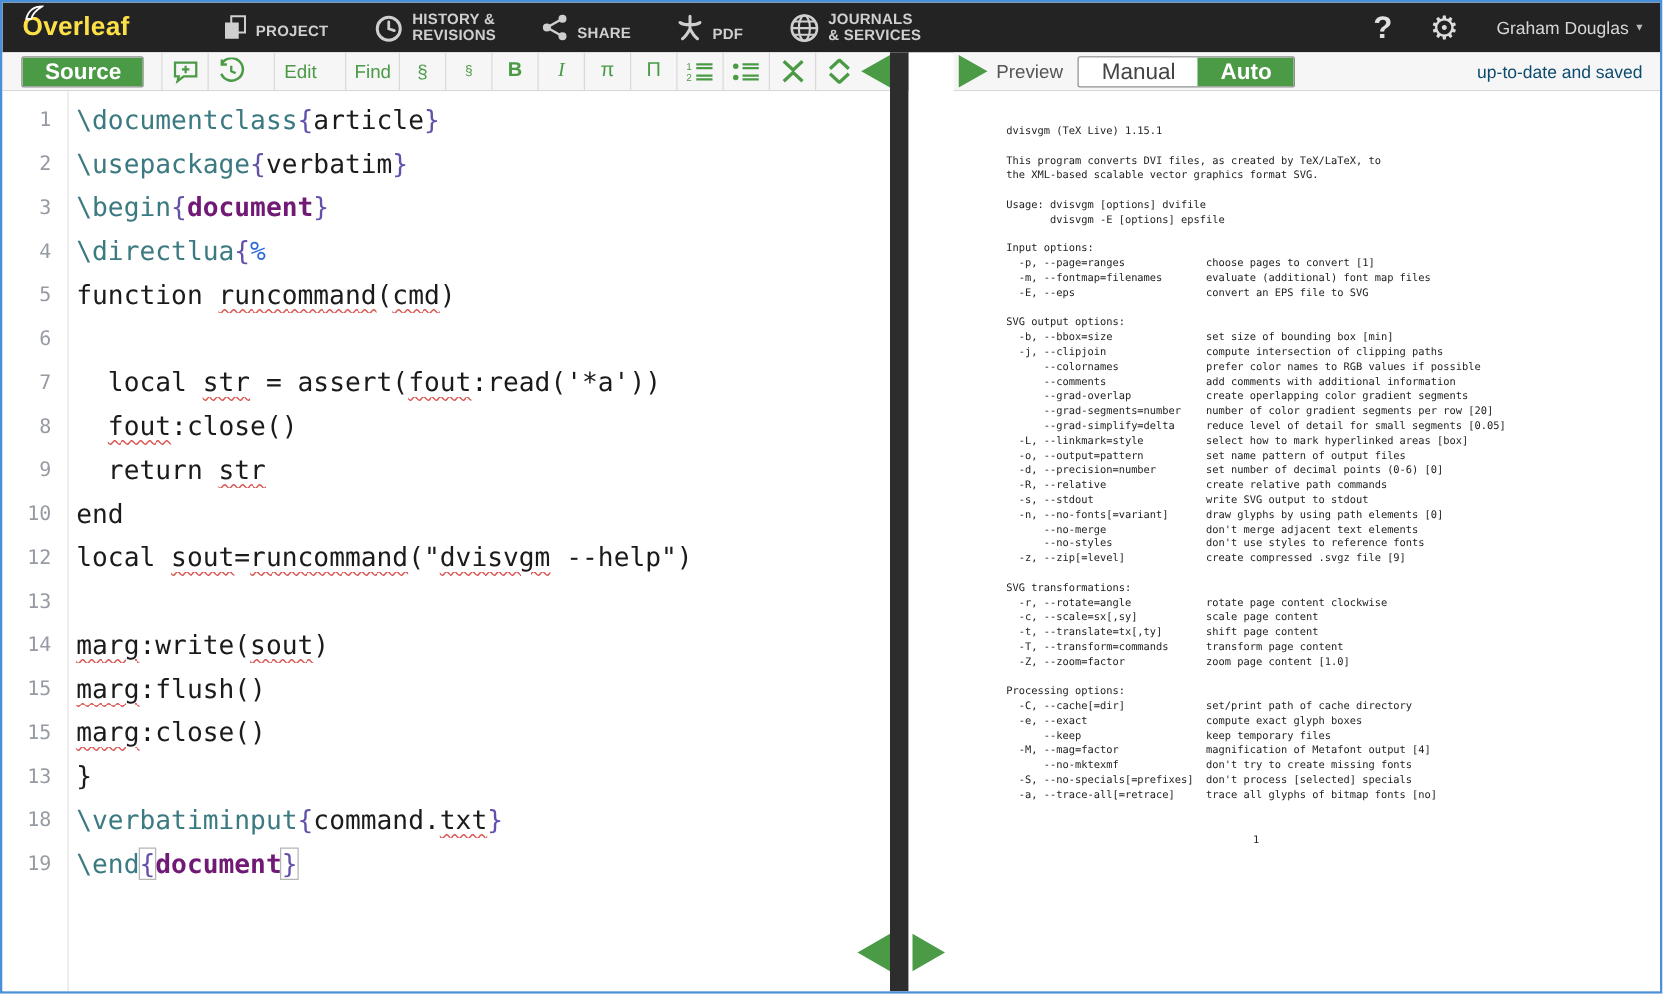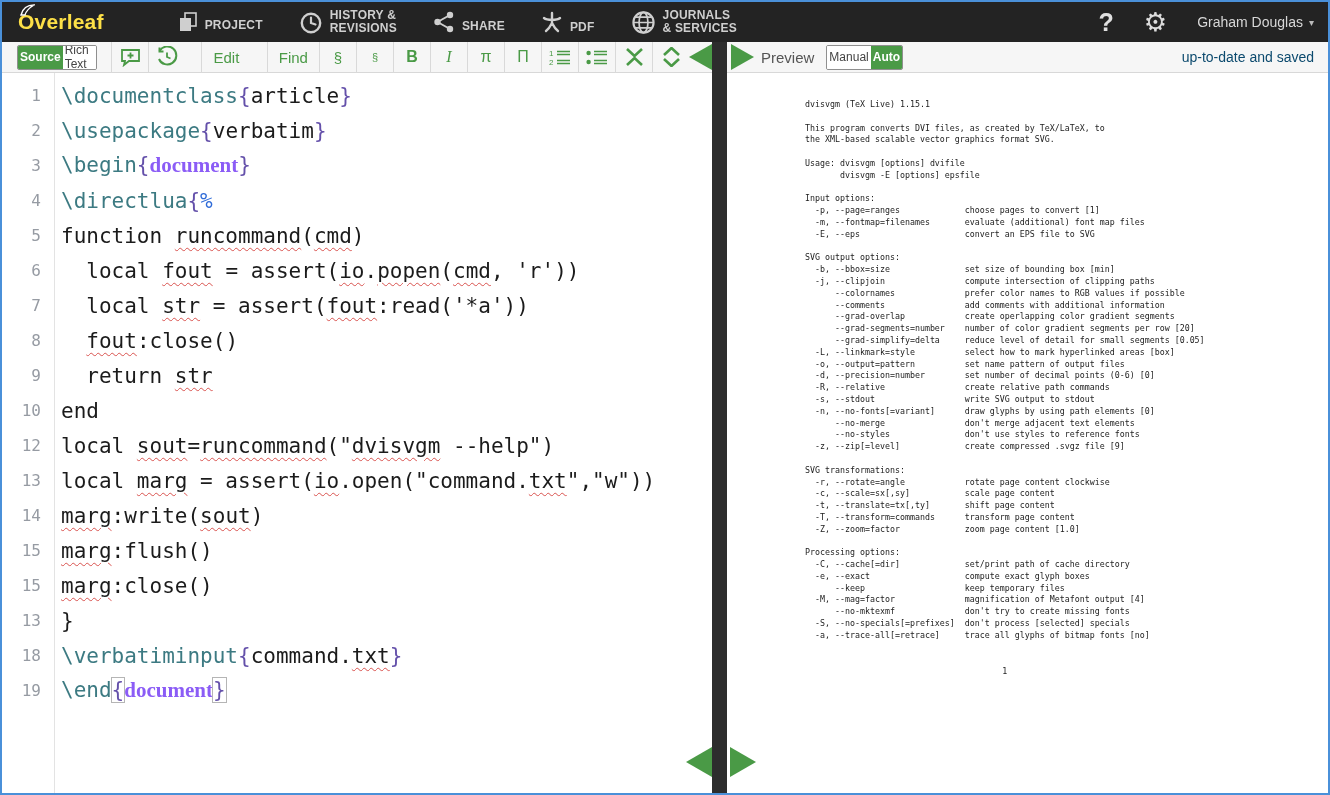--- a/index.html
+++ b/index.html
@@ -23,45 +23,45 @@
   
   .main { flex:1; display:flex; min-height:0; }
   .left-pane { width:710px; flex:0 0 710px; display:flex; flex-direction:column; background:#fff; position:relative; }
   .divider { width:15px; flex:0 0 15px; background:#2d2d2d; }
   .right-pane { flex:1; display:flex; flex-direction:column; background:#fff; position:relative; min-width:0; }
 
   
   .toolbar { height:31px; flex:0 0 31px; background:#f6f6f6; border-bottom:1px solid #d8d8d8; display:flex; align-items:center; }
   .left-pane .toolbar { padding-left:15px; }
   .toggle-group { display:flex; border:1px solid #8f8f8f; border-radius:2px; overflow:hidden; height:25px; margin-right:14px; }
-  .toggle-btn { font-size:12px; padding:0 2px; display:flex; align-items:center; background:#fff; color:#444; cursor:pointer; }
+  .toggle-btn { font-size:18px; padding:0 18px; display:flex; align-items:center; background:#fff; color:#444; cursor:pointer; }
   .toggle-btn.active { background:#4A9A46; color:#fff; font-weight:bold; }
   .tb-btn { min-width:37px; height:31px; display:flex; align-items:center; justify-content:center; border-left:1px solid #d9d9d9; color:#4A9A46; font-size:15px; cursor:pointer; padding:0 6px; }
   .tb-btn:last-of-type { border-right:1px solid #d9d9d9; }
   .tb-txt { padding:0 14px;margin-left:16px; }
   .sec-small { font-size:11px; }
   .b-bold { font-weight:bold; font-size:16px; }
   .i-italic { font-style:italic; font-family:"Liberation Serif", serif; font-size:16px; }
   .math { font-size:16px; }
   .tri-left  { width:0; height:0; border-top:13px solid transparent; border-bottom:13px solid transparent; border-right:23px solid #4A9A46; cursor:pointer; }
   .tri-right { width:0; height:0; border-top:13px solid transparent; border-bottom:13px solid transparent; border-left:23px solid #4A9A46; cursor:pointer; }
   .toolbar .tri-left { margin-left:auto; }
   .preview-lbl { color:#555; font-size:15px; margin:0 12px 0 7px; }
-  .right-pane .toolbar { padding-left:4px; }
+  .right-pane .toolbar { padding-left:4px;margin-left:36px; }
   .status { margin-left:auto; padding-right:14px; color:#0c4a6e; font-size:14px; }
 
   
   .editor { flex:1; overflow:hidden; padding-top:5px; position:relative; background:#fff; cursor:text; }
   .editor::before { content:""; position:absolute; left:52px; top:0; bottom:0; width:1px; background:#e3e3e3; }
   .crow { height:35px; display:flex; align-items:center; }
   .ln { width:52px; flex:0 0 52px; text-align:right; padding-right:13px; color:#969ba3; font-size:16px; font-family:"DejaVu Sans Mono", monospace; }
   .ctext { font-family:"DejaVu Sans Mono", monospace; font-size:21px; white-space:pre; padding-left:7px; color:#1b1b1b; }
   .k { color:#3C7A82; }
   .b { color:#6450AA; }
-  .e { color:#8b5cf6; font-weight:bold;font-family:Liberation Serif, serif; }
+  .e { color:#701a75; font-weight:bold; }
   .c { color:#2F6BD8; font-style:italic; }
   .p { color:#1b1b1b; }
   .u { text-decoration-line:underline; text-decoration-style:wavy; text-decoration-color:#D9534F; text-decoration-thickness:1px; text-underline-offset:4px; }
   .bx { outline:1px solid #b5b5b5; }
   .pane-tri { position:absolute; bottom:16px; }
   .pane-tri.bl { right:0; border-top-width:15px; border-bottom-width:15px; border-right-width:26px; }
   .pane-tri.br { left:3px; border-top-width:15px; border-bottom-width:15px; border-left-width:26px; }
 
   
   .pdf-area { flex:1; overflow:auto; background:#fff; padding:26px 0 0 78px; }
@@ -204,21 +204,20 @@
             <div class="crow">
               <span class="ln">4</span>
               <span class="ctext"><span class="k">\directlua</span><span class="b">{</span><span class="c">%</span></span>
             </div>
             <div class="crow">
               <span class="ln">5</span>
               <span class="ctext"><span class="p">function </span><span class="p u">runcommand</span><span class="p">(</span><span class="p u">cmd</span><span class="p">)</span></span>
             </div>
             <div class="crow">
               <span class="ln">6</span>
-              <span class="ctext"><span class="p">  local </span><span class="p u">fout</span><span class="p"> = assert(</span><span class="p u">io</span><span class="p">.</span><span class="p u">popen</span><span class="p">(</span><span class="p u">cmd</span><span class="p">, 'r'))</span></span>
             </div>
             <div class="crow">
               <span class="ln">7</span>
               <span class="ctext"><span class="p">  local </span><span class="p u">str</span><span class="p"> = assert(</span><span class="p u">fout</span><span class="p">:read('*a'))</span></span>
             </div>
             <div class="crow">
               <span class="ln">8</span>
               <span class="ctext"><span class="p">  </span><span class="p u">fout</span><span class="p">:close()</span></span>
             </div>
             <div class="crow">
@@ -228,21 +227,20 @@
             <div class="crow">
               <span class="ln">10</span>
               <span class="ctext"><span class="p">end</span></span>
             </div>
             <div class="crow">
               <span class="ln">12</span>
               <span class="ctext"><span class="p">local </span><span class="p u">sout</span><span class="p">=</span><span class="p u">runcommand</span><span class="p">("</span><span class="p u">dvisvgm</span><span class="p"> --help")</span></span>
             </div>
             <div class="crow">
               <span class="ln">13</span>
-              <span class="ctext"><span class="p">local </span><span class="p u">marg</span><span class="p"> = assert(</span><span class="p u">io</span><span class="p">.open("command.</span><span class="p u">txt</span><span class="p">","w"))</span></span>
             </div>
             <div class="crow">
               <span class="ln">14</span>
               <span class="ctext"><span class="p u">marg</span><span class="p">:write(</span><span class="p u">sout</span><span class="p">)</span></span>
             </div>
             <div class="crow">
               <span class="ln">15</span>
               <span class="ctext"><span class="p u">marg</span><span class="p">:flush()</span></span>
             </div>
             <div class="crow">

